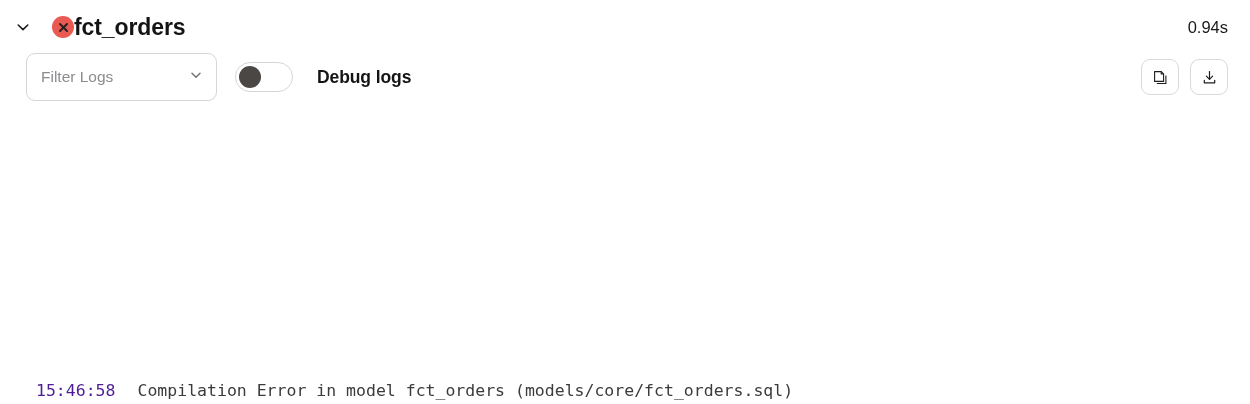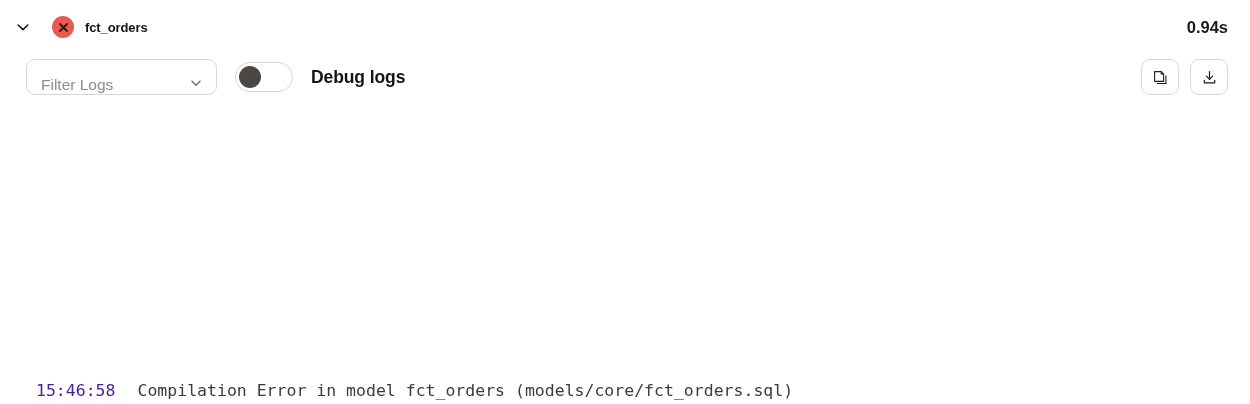--- a/index.html
+++ b/index.html
@@ -43,53 +43,53 @@
     background: #e85a52;
     display: flex;
     align-items: center;
     justify-content: center;
     flex: 0 0 auto;
     margin-left: 14px;
   }
   .status-icon svg { display: block; }
 
   .model-name {
-    font-size: 13px;
+    font-size: 23px;
     font-weight: 600;
     color: #141414;
-    margin-left: 11px;
+    margin-left: 0;
     letter-spacing: -0.1px;
     white-space: nowrap;
   }
 
   .spacer { flex: 1 1 auto; }
 
   .elapsed {
     font-size: 16.5px;
-    font-weight: 700;
+    font-weight: 400;
     color: #191919;
     white-space: nowrap;
   }
 
   
   .toolbar {
     height: 46px;
     display: flex;
     align-items: center;
     padding: 0 22px 0 26px;
   }
 
   .filter-select {
     width: 191px;
-    height: 36px;
+    height: 48px;
     border: 1px solid #d6d6d8;
     border-radius: 9px;
     background: #ffffff;
     display: flex;
-    align-items: flex-end;
+    align-items: center;
     padding: 0 13px 0 14px;
     cursor: pointer;
     flex: 0 0 auto;
   }
   .filter-select .label {
     font-size: 15.5px;
     color: #8c8c90;
     flex: 1 1 auto;
     white-space: nowrap;
   }
@@ -113,21 +113,21 @@
     width: 22px;
     height: 22px;
     border-radius: 50%;
     background: #4a4744;
   }
 
   .debug-label {
     font-size: 17.5px;
     font-weight: 600;
     color: #141414;
-    margin-left: 18px;
+    margin-left: 24px;
     letter-spacing: -0.1px;
     white-space: nowrap;
   }
 
   .icon-btn {
     width: 38px;
     height: 36px;
     border: 1px solid #d9d9db;
     border-radius: 9px;
     background: #ffffff;

